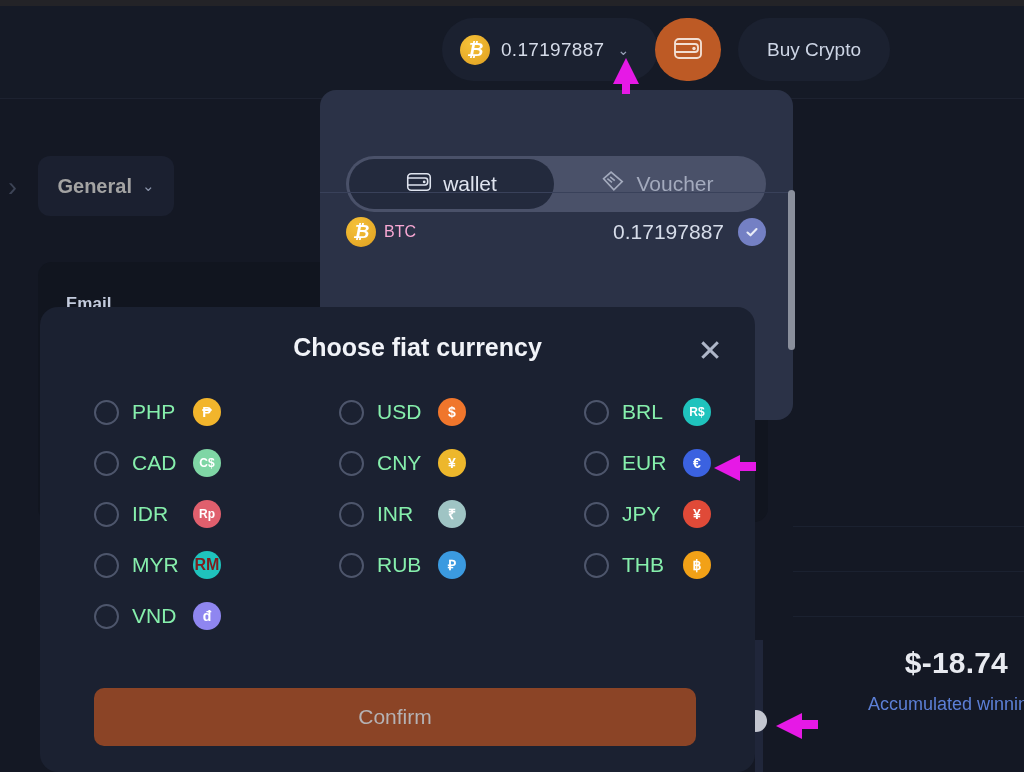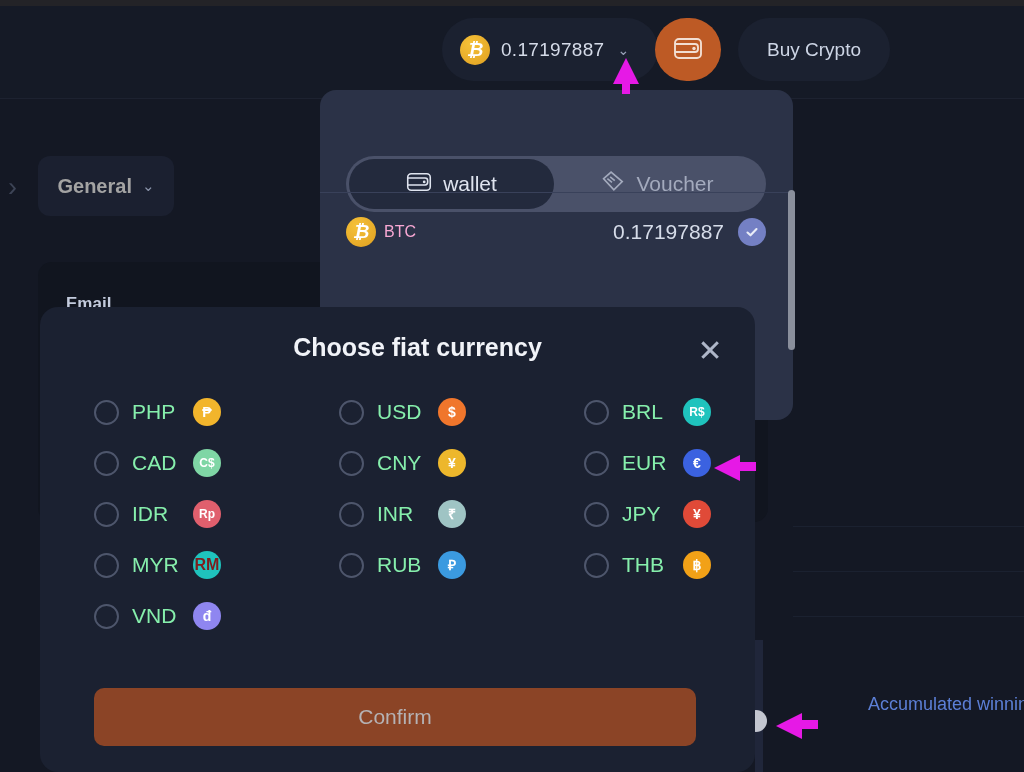--- a/index.html
+++ b/index.html
@@ -162,20 +162,21 @@
       <span class="cv">⌄</span>
     </div>
 
     <div class="email-card"></div>
     <div class="email-label">Email</div>
 
     <div class="right-sep" style="top:520px;"></div>
     <div class="right-sep" style="top:565px;"></div>
     <div class="right-sep" style="top:610px;"></div>
 
+    <div class="acc-amount">$-18.74</div>
     <div class="acc-label">Accumulated winnin</div>
   </div>
 
   <div class="balance-pill">
     <span class="btc-coin">₿</span>
     <span class="bal-num">0.17197887</span>
     <span class="bal-caret">⌄</span>
   </div>
 
   <div class="wallet-circle">

